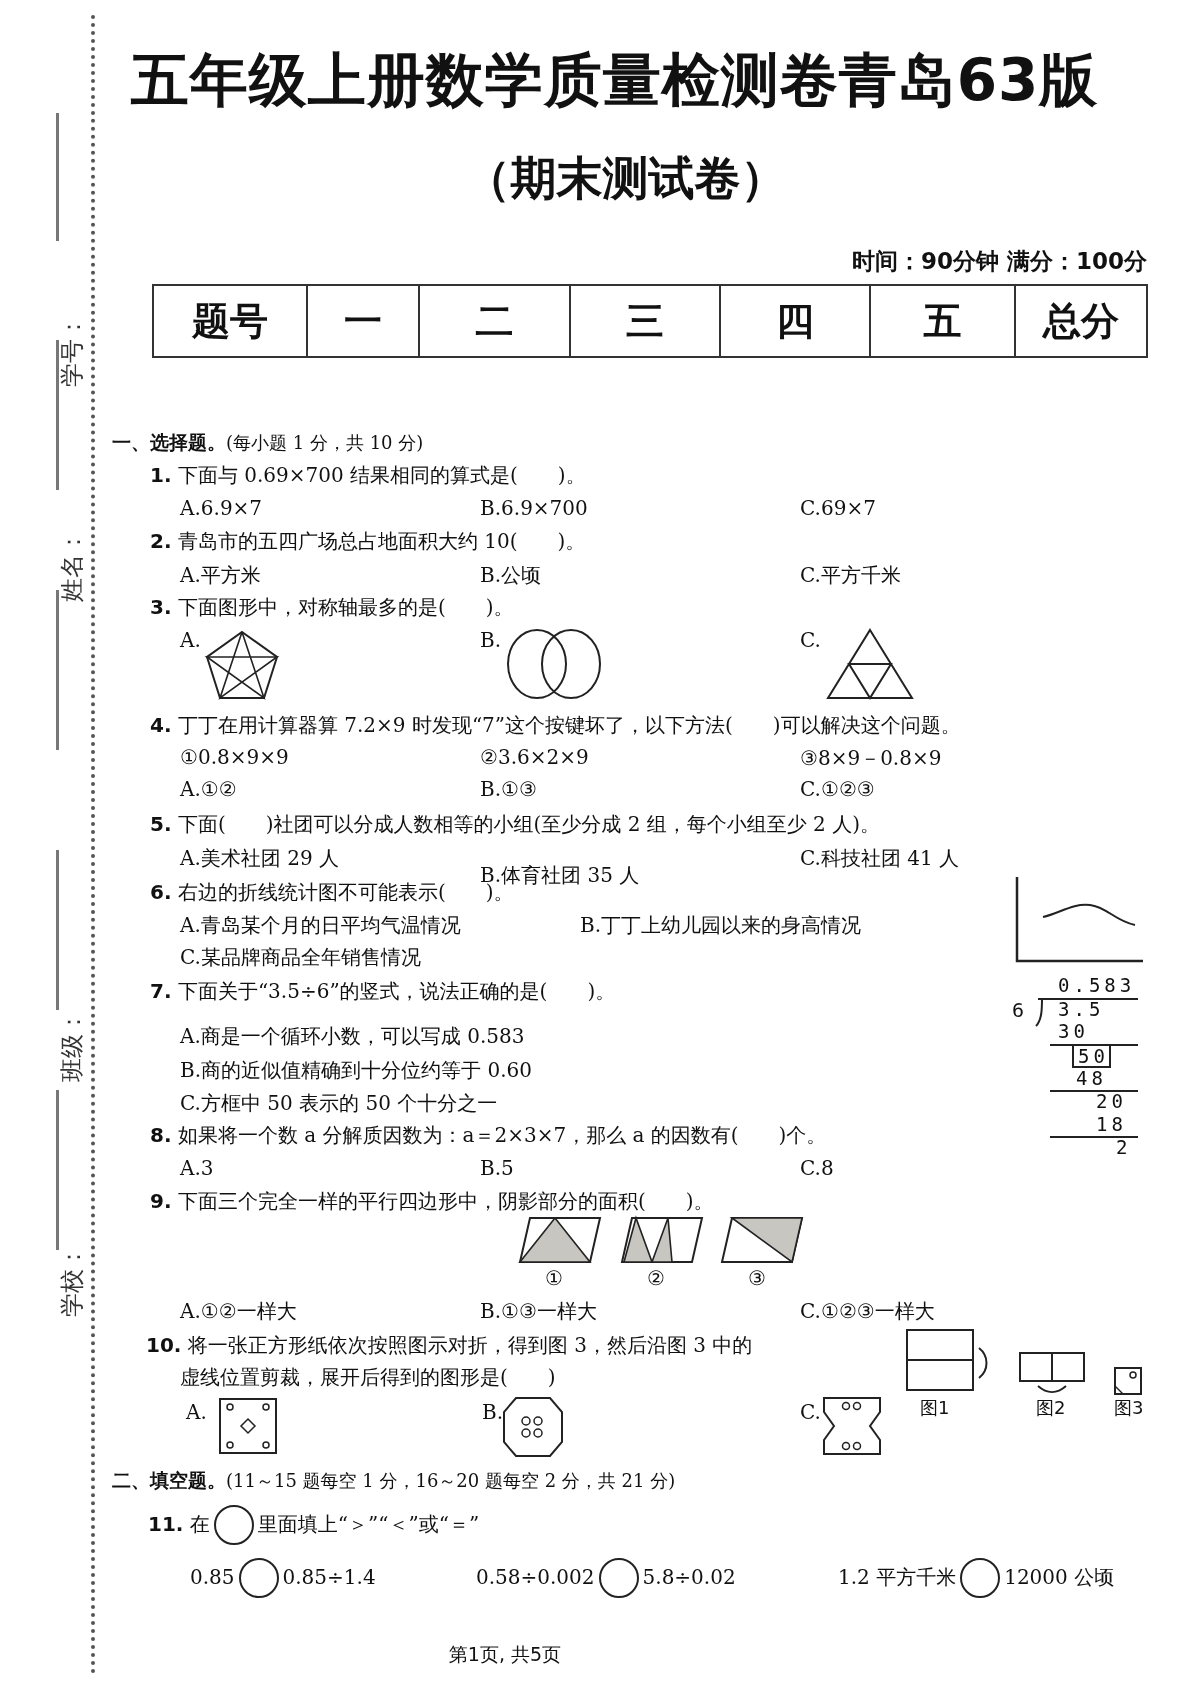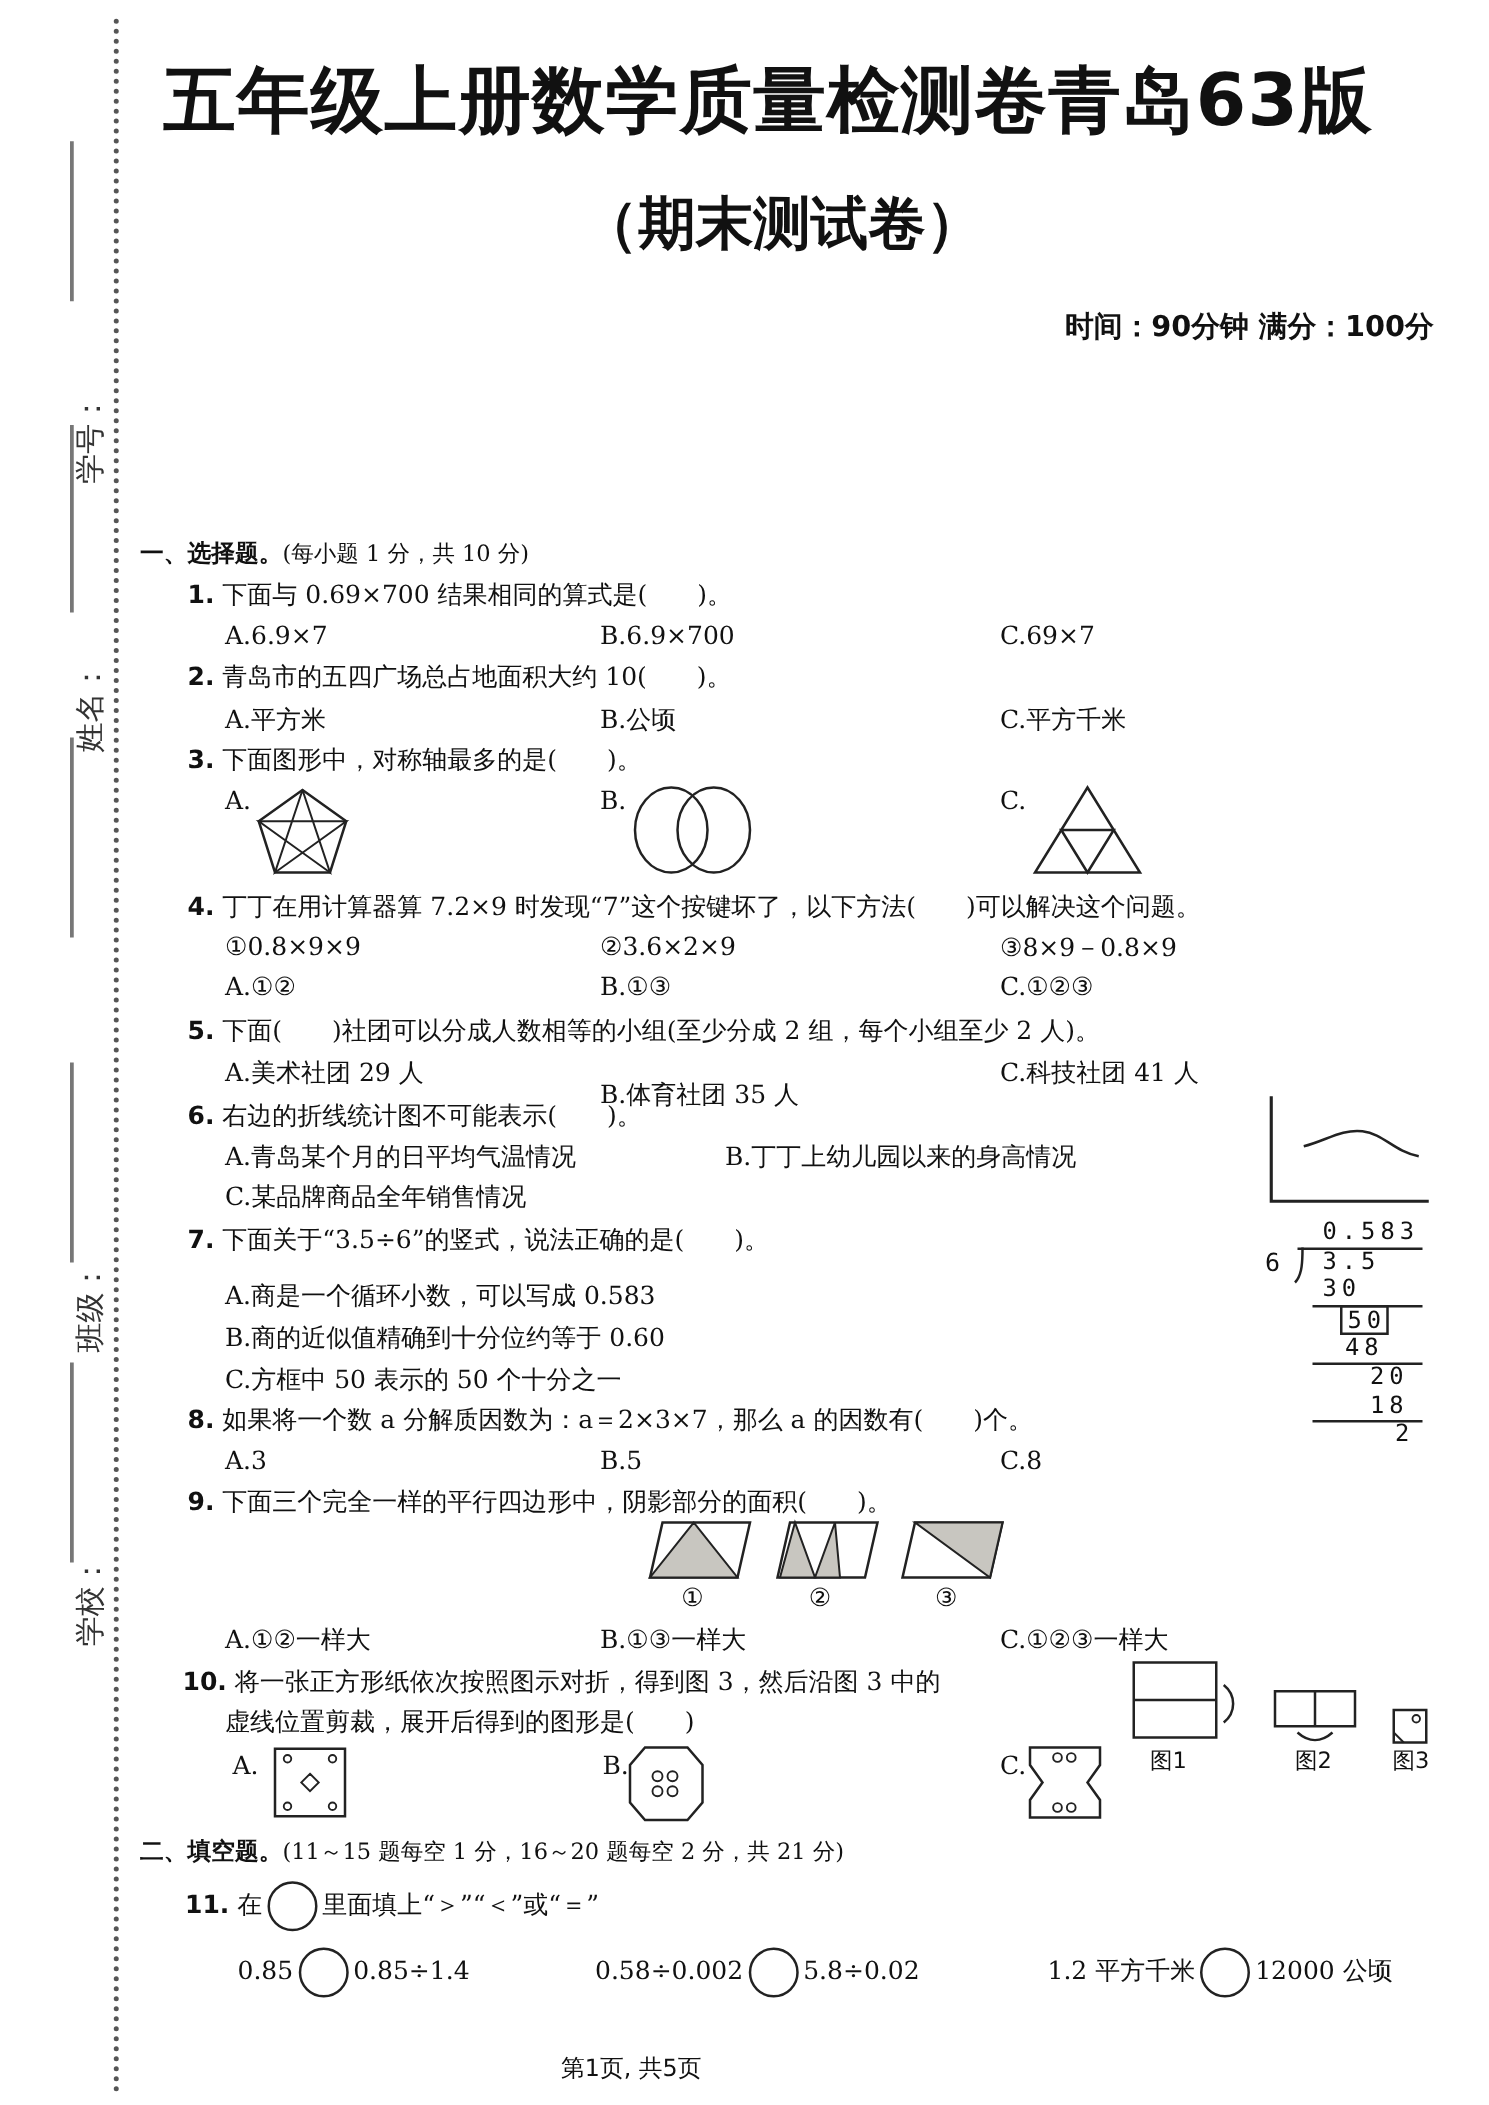--- a/index.html
+++ b/index.html
@@ -51,20 +51,29 @@
 <div class="abs margin-label" style="top:1265px;">学校：</div>
 
 <div class="abs margin-line" style="top:850px;height:160px;"></div>
 
 <div class="abs title">五年级上册数学质量检测卷青岛63版</div>
 <div class="abs subtitle">（期末测试卷）</div>
 <div class="abs timeinfo">时间：90分钟  满分：100分</div>
 
 <table class="score">
   <tbody>
+      <tr>
+    <td style="width:150px">题号</td>
+    <td style="width:108px">一</td>
+    <td style="width:147px">二</td>
+    <td style="width:146px">三</td>
+    <td style="width:146px">四</td>
+    <td style="width:141px">五</td>
+    <td>总分</td>
+  </tr>
 </tbody>
   </table>
 
 <div class="abs sec" style="top:430px;">
   <span>一、选择题。</span><span class="note">(每小题 1 分，共 10 分)</span>
 </div>
 
 <div class="abs q" style="top:462px;">
   <span class="num">1.</span>
   <span>下面与 0.69×700 结果相同的算式是(　　)。</span>

